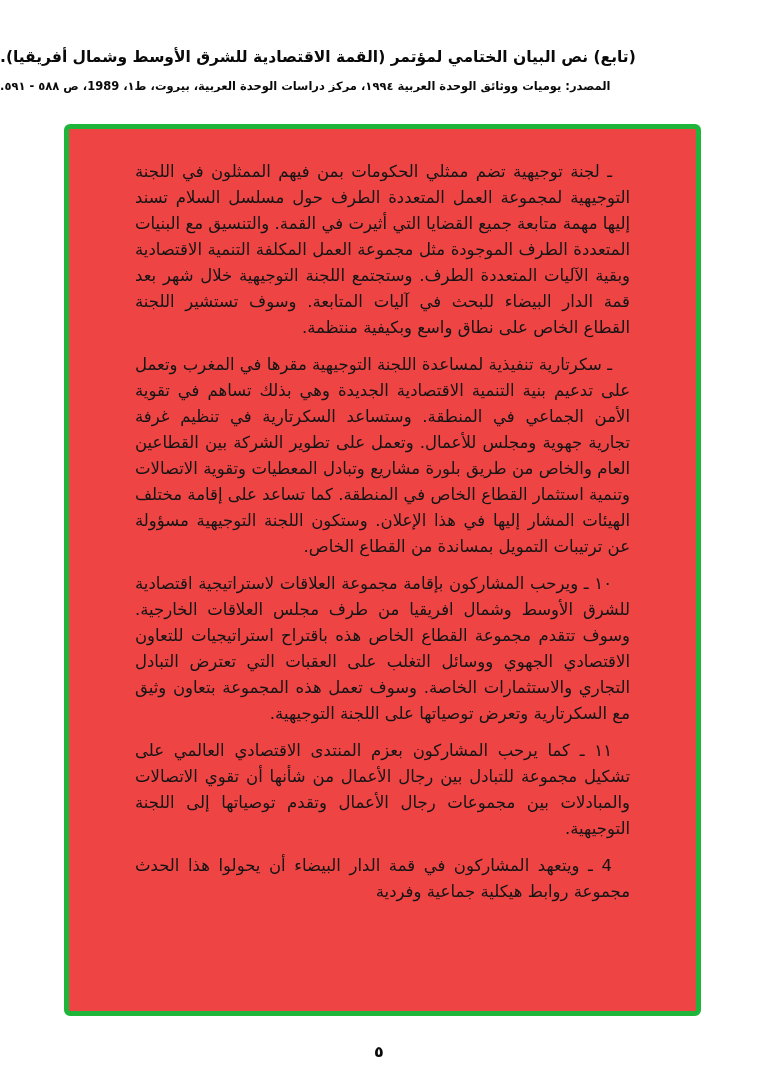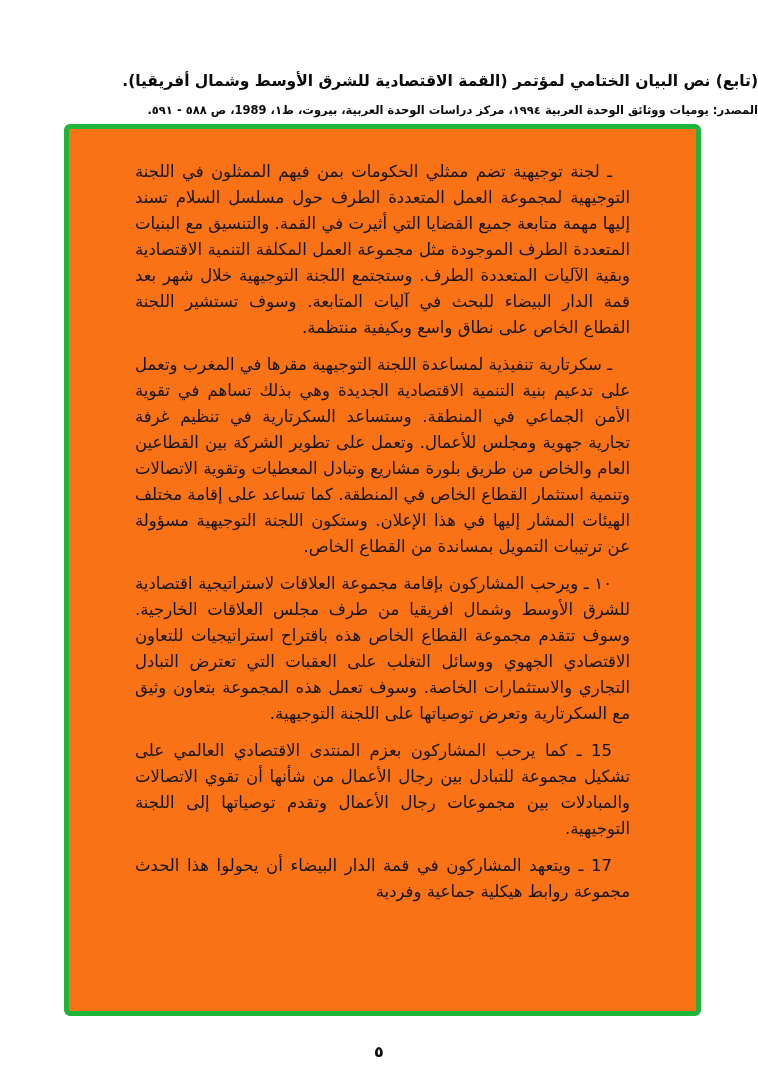--- a/index.html
+++ b/index.html
@@ -11,22 +11,22 @@
     color: #111111;
   }
   .page {
     position: relative;
     width: 758px;
     height: 1078px;
     background: #ffffff;
     overflow: hidden;
   }
   .header {
-    padding-top: 70px;
-    text-align: right;
+    padding-top: 46px;
+    text-align: left;
     direction: rtl;
   }
   .doc-title {
     font-size: 15.5px;
     font-weight: bold;
     line-height: 1.5;
     color: #0a0a0a;
   }
   .doc-source {
     margin-top: 10px;
@@ -35,21 +35,21 @@
     color: #0a0a0a;
   }
   .green-frame {
     position: absolute;
     left: 64px;
     top: 124px;
     width: 637px;
     height: 892px;
     border: 5px solid #1eb53a;
     border-radius: 6px;
-    background: #f97316;
+    background: #ef4444;
   }
   .frame-content {
     direction: rtl;
     text-align: justify;
     padding: 30px 66px 24px 66px;
     font-size: 16.5px;
     line-height: 26px;
     color: #141414;
   }
   .para {
@@ -77,20 +77,20 @@
   <div class="header">
     <div class="doc-title">(تابع) نص البيان الختامي لمؤتمر (القمة الاقتصادية للشرق الأوسط وشمال أفريقيا).</div>
     <div class="doc-source">المصدر: يوميات ووثائق الوحدة العربية ١٩٩٤، مركز دراسات الوحدة العربية، بيروت، ط١، 1989، ص ٥٨٨ - ٥٩١.</div>
   </div>
 
   <div class="green-frame">
     <div class="frame-content">
       <div class="para">ـ لجنة توجيهية تضم ممثلي الحكومات بمن فيهم الممثلون في اللجنة التوجيهية لمجموعة العمل المتعددة الطرف حول مسلسل السلام تسند إليها مهمة متابعة جميع القضايا التي أثيرت في القمة. والتنسيق مع البنيات المتعددة الطرف الموجودة مثل مجموعة العمل المكلفة التنمية الاقتصادية وبقية الآليات المتعددة الطرف. وستجتمع اللجنة التوجيهية خلال شهر بعد قمة الدار البيضاء للبحث في آليات المتابعة. وسوف تستشير اللجنة القطاع الخاص على نطاق واسع وبكيفية منتظمة.</div>
       <div class="para">ـ سكرتارية تنفيذية لمساعدة اللجنة التوجيهية مقرها في المغرب وتعمل على تدعيم بنية التنمية الاقتصادية الجديدة وهي بذلك تساهم في تقوية الأمن الجماعي في المنطقة. وستساعد السكرتارية في تنظيم غرفة تجارية جهوية ومجلس للأعمال. وتعمل على تطوير الشركة بين القطاعين العام والخاص من طريق بلورة مشاريع وتبادل المعطيات وتقوية الاتصالات وتنمية استثمار القطاع الخاص في المنطقة. كما تساعد على إقامة مختلف الهيئات المشار إليها في هذا الإعلان. وستكون اللجنة التوجيهية مسؤولة عن ترتيبات التمويل بمساندة من القطاع الخاص.</div>
       <div class="para">١٠ ـ ويرحب المشاركون بإقامة مجموعة العلاقات لاستراتيجية اقتصادية للشرق الأوسط وشمال افريقيا من طرف مجلس العلاقات الخارجية. وسوف تتقدم مجموعة القطاع الخاص هذه باقتراح استراتيجيات للتعاون الاقتصادي الجهوي ووسائل التغلب على العقبات التي تعترض التبادل التجاري والاستثمارات الخاصة. وسوف تعمل هذه المجموعة بتعاون وثيق مع السكرتارية وتعرض توصياتها على اللجنة التوجيهية.</div>
-      <div class="para">15 ـ كما يرحب المشاركون بعزم المنتدى الاقتصادي العالمي على تشكيل مجموعة للتبادل بين رجال الأعمال من شأنها أن تقوي الاتصالات والمبادلات بين مجموعات رجال الأعمال وتقدم توصياتها إلى اللجنة التوجيهية.</div>
-      <div class="para">17 ـ ويتعهد المشاركون في قمة الدار البيضاء أن يحولوا هذا الحدث مجموعة روابط هيكلية جماعية وفردية</div>
+      <div class="para">١١ ـ كما يرحب المشاركون بعزم المنتدى الاقتصادي العالمي على تشكيل مجموعة للتبادل بين رجال الأعمال من شأنها أن تقوي الاتصالات والمبادلات بين مجموعات رجال الأعمال وتقدم توصياتها إلى اللجنة التوجيهية.</div>
+      <div class="para">4 ـ ويتعهد المشاركون في قمة الدار البيضاء أن يحولوا هذا الحدث مجموعة روابط هيكلية جماعية وفردية</div>
     </div>
   </div>
 
   <div class="page-number">٥</div>
 
 </div>
 
 </body></html>

